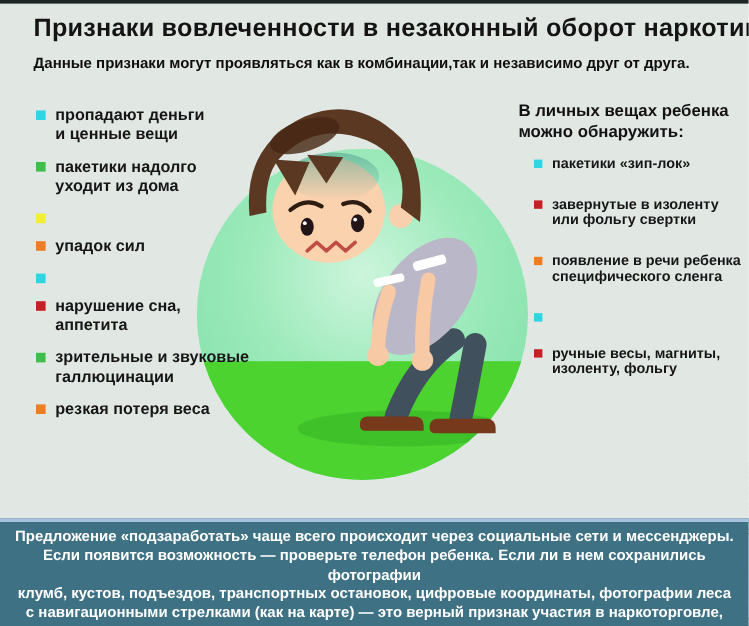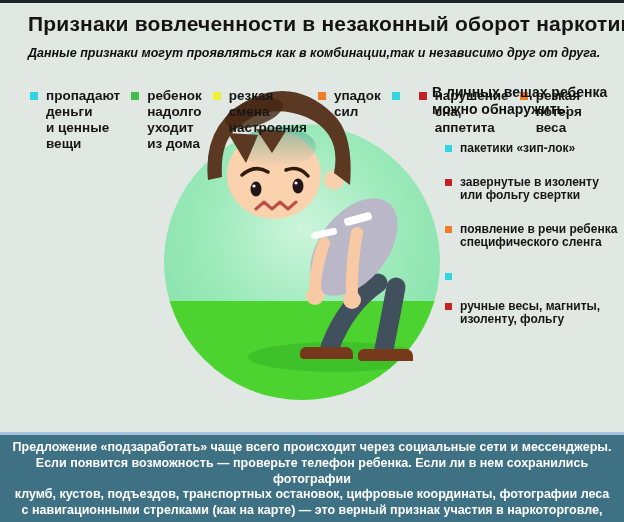--- a/index.html
+++ b/index.html
@@ -12,36 +12,36 @@
     color:#161616;
   }
   .topbar{position:absolute;top:0;left:0;right:0;height:3px;background:#1d2426;}
   .title{
     position:absolute;left:28px;top:12px;margin:0;
     font-size:21px;font-weight:bold;letter-spacing:0.2px;color:#141414;
     white-space:nowrap;
   }
   .subtitle{
     position:absolute;left:28px;top:46px;margin:0;
-    font-size:12.5px;font-style:italic;font-weight:600;color:#0e0e0e;
+    font-size:12.5px;font-weight:600;color:#0e0e0e;
     white-space:nowrap;
   }
   .left-list{
     position:absolute;left:30px;top:88px;width:200px;
-    display:flex;flex-direction:row;gap:11px;
+    display:flex;flex-direction:column;gap:11px;
     font-size:13.5px;line-height:16px;font-weight:bold;
   }
   .li{display:flex;align-items:flex-start;}
   .bullet{flex:0 0 auto;width:8px;height:8px;margin:4px 8px 0 0;}
   .li-text{white-space:pre-line;}
   .right-panel{
     position:absolute;left:432px;top:84px;width:186px;
   }
   .right-heading{
-    margin:0 0 24px 0;font-size:14px;line-height:17px;font-weight:bold;
+    margin:0 0 12px 0;font-size:14px;line-height:17px;font-weight:bold;
     white-space:pre-line;color:#121212;
   }
   .right-list{
     display:flex;flex-direction:column;gap:20px;margin-left:13px;
     font-size:12px;line-height:13.5px;font-weight:bold;
   }
   .right-list .bullet{width:7px;height:7px;margin:3px 8px 0 0;}
   .illustration{position:absolute;left:158px;top:85px;}
   .watermark{
     position:absolute;right:3px;top:375px;width:300px;
@@ -130,45 +130,48 @@
 
       <div class="li">
         <span class="bullet" style="background: rgb(47, 213, 224);"></span>
         <span class="li-text">пропадают деньги
 и ценные вещи</span>
       </div>
 
 
       <div class="li">
         <span class="bullet" style="background: rgb(63, 191, 74);"></span>
-        <span class="li-text">ребенок надолго
+        <span class="li-text">пакетики надолго
 уходит из дома</span>
       </div>
 
       <div class="li">
         <span class="bullet" style="background: rgb(242, 239, 51);"></span>
-        <span class="li-text">резкая смена
-настроения</span>
       </div>
 
       <div class="li">
         <span class="bullet" style="background: rgb(239, 125, 37);"></span>
         <span class="li-text">упадок сил</span>
       </div>
 
       <div class="li">
         <span class="bullet" style="background: rgb(47, 213, 224);"></span>
       </div>
 
       <div class="li">
         <span class="bullet" style="background: rgb(196, 33, 39);"></span>
         <span class="li-text">нарушение сна,
 аппетита</span>
       </div>
 
+      <div class="li">
+        <span class="bullet" style="background: rgb(63, 191, 74);"></span>
+        <span class="li-text">зрительные и звуковые
+галлюцинации</span>
+      </div>
 
       <div class="li">
         <span class="bullet" style="background: rgb(239, 125, 37);"></span>
         <span class="li-text">резкая потеря веса</span>
       </div>
     </div>
 
   <div class="right-panel">
     <h2 class="right-heading">В личных вещах ребенка
 можно обнаружить:</h2>

